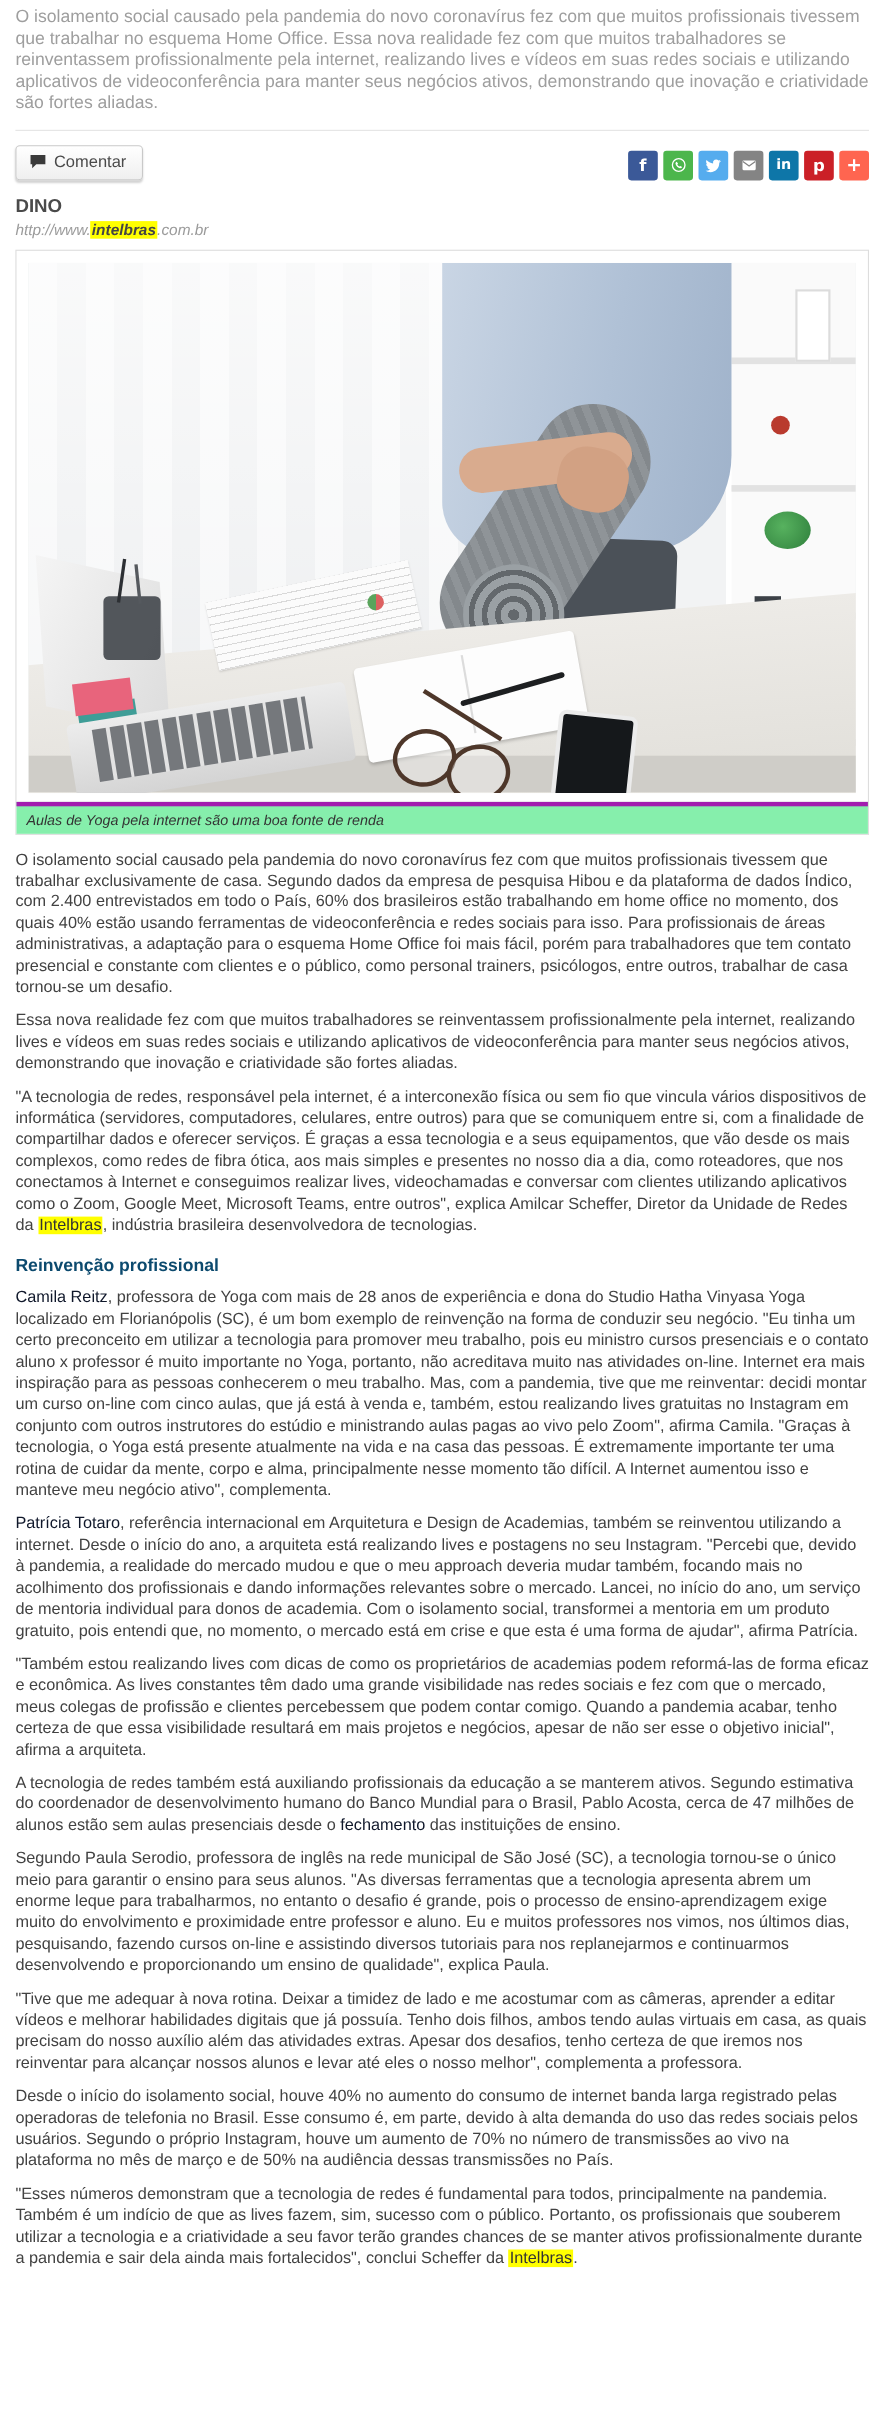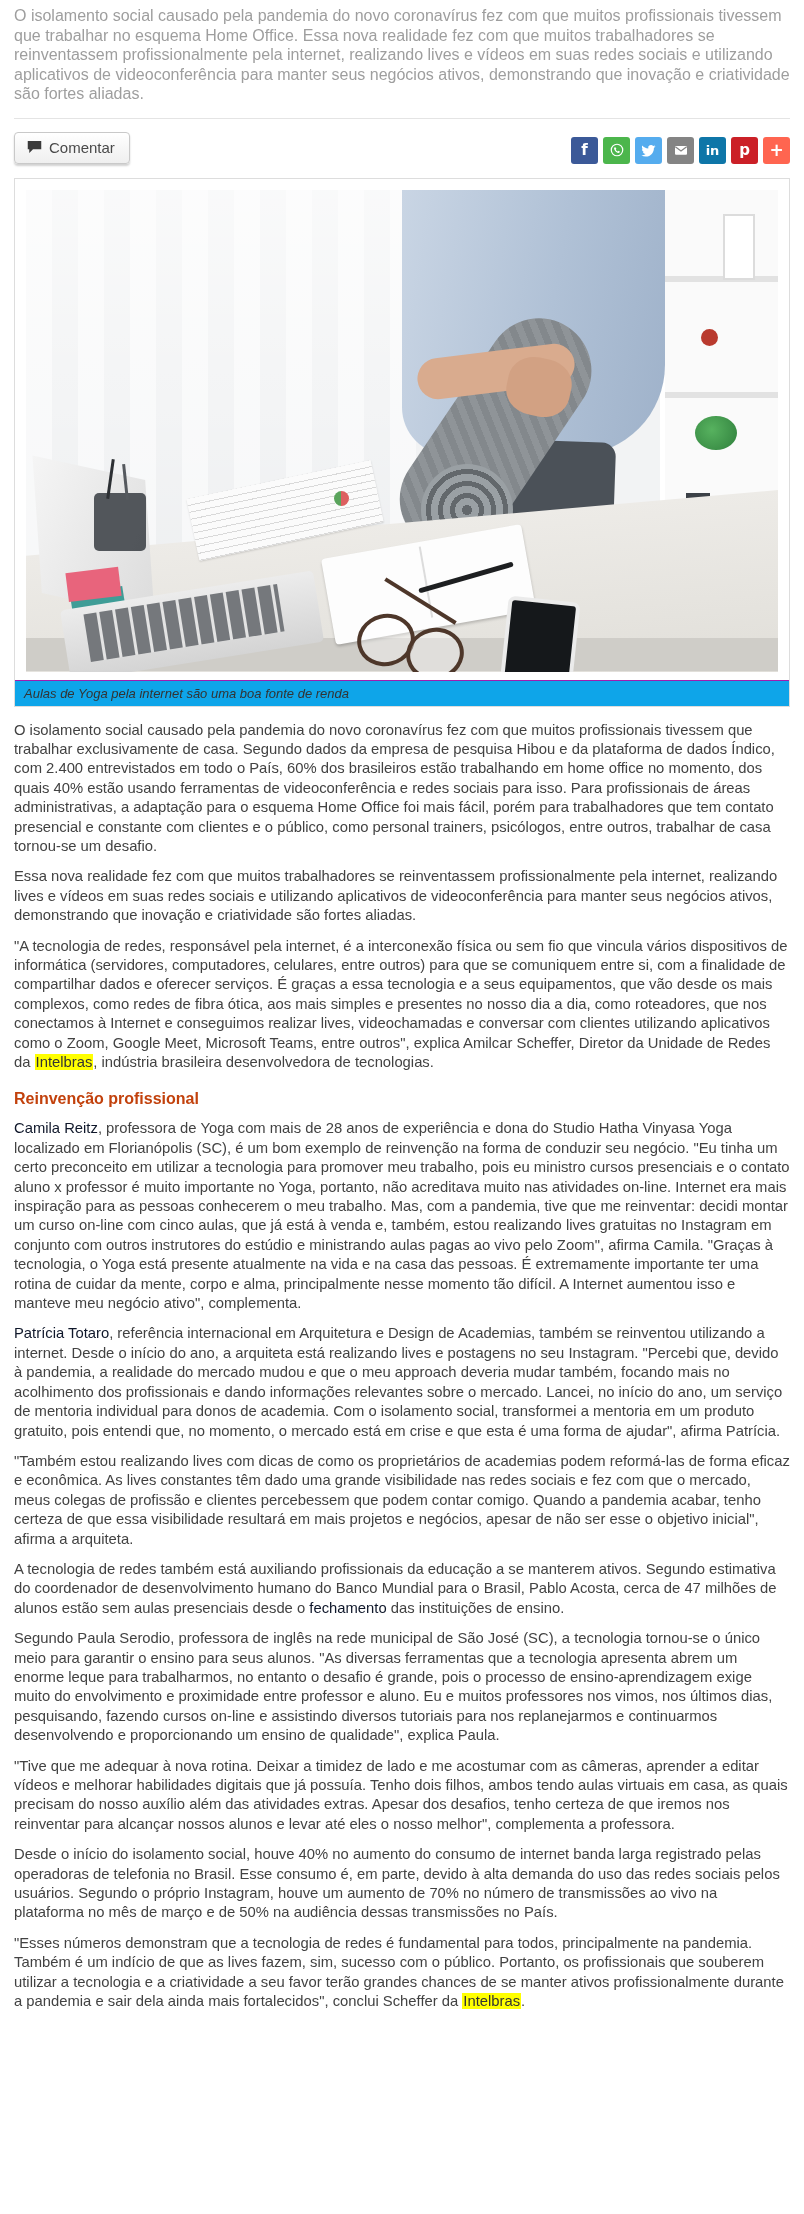--- a/index.html
+++ b/index.html
@@ -93,27 +93,27 @@
   .gutter{left:53%;top:74%;width:2px;height:15%;background:#dcdcdc;transform:rotate(-10deg);}
   .pen{left:52%;top:80%;width:13%;height:5px;border-radius:3px;background:#1d1f21;transform:rotate(-16deg);}
   .lens1{left:44%;top:88%;width:50px;height:44px;border:4px solid #4e372a;border-radius:50%;
     background:rgba(255,255,255,.35);transform:rotate(-14deg);}
   .lens2{left:50.5%;top:91%;width:50px;height:44px;border:4px solid #4e372a;border-radius:50%;
     background:rgba(255,255,255,.35);transform:rotate(-14deg);}
   .temple{left:47%;top:85%;width:11%;height:4px;background:#4e372a;transform:rotate(32deg);}
   .phone{left:63.5%;top:85%;width:8.5%;height:17%;background:#15181b;border:4px solid #ebebeb;
     border-radius:7px;transform:rotate(6deg);}
   figcaption{
-    background:#0ea5e9;color:#333;font-style:italic;font-size:13px;
-    padding:5px 9px;border-top:1px solid #a21caf;
+    background:#86efac;color:#333;font-style:italic;font-size:13px;
+    padding:5px 9px;border-top:4px solid #a21caf;
   }
 
   .article-body{margin-top:13px;}
   .article-body p{font-size:14.8px;line-height:19.4px;margin:0 0 11px 0;color:#424242;}
-  .article-body h2{font-size:16px;line-height:20px;color:#c2410c;margin:17px 0 10px 0;font-weight:700;}
+  .article-body h2{font-size:16px;line-height:20px;color:#0c4a6e;margin:17px 0 10px 0;font-weight:700;}
   .article-body .it{}
   .article-body a.body-link{color:#0f172a;text-decoration:none;}
   .article-body .hl{background:#ffff00;color:#333;padding:0 1px;}
 </style>
 </head>
 <body>
 
 <div class="container" data-name="article-page">
 
 
@@ -156,20 +156,24 @@
         </a>
         <a class="share-btn" href="#" data-name="pinterest-share-button" style="background: rgb(203, 32, 39);">
           <span class="glyph" data-name="pinterest-icon">p</span>
         </a>
         <a class="share-btn" href="#" data-name="addthis-share-button" style="background: rgb(255, 101, 80);">
           <span class="glyph" data-name="plus-icon" style="font-size: 17px;">+</span>
         </a>
       </div>
   </div>
 
+  <div class="byline" data-name="byline">
+    <div class="author" data-name="author-name">DINO</div>
+    <div class="source" data-name="source-url"><span>http://www.</span><span class="src-hl" data-name="url-highlight">intelbras</span><span>.com.br</span></div>
+  </div>
 
   <figure class="hero" data-name="hero-figure">
     <div class="photo" data-name="hero-image">
       <div class="backwall"></div>
       <div class="curtain"></div>
       <div class="curtain-glow"></div>
       <div class="shelf-unit" data-name="shelf"></div>
       <div class="shelf-line" style="top:18%"></div>
       <div class="shelf-line" style="top:42%"></div>
       <div class="shelf-line" style="top:66%"></div>

